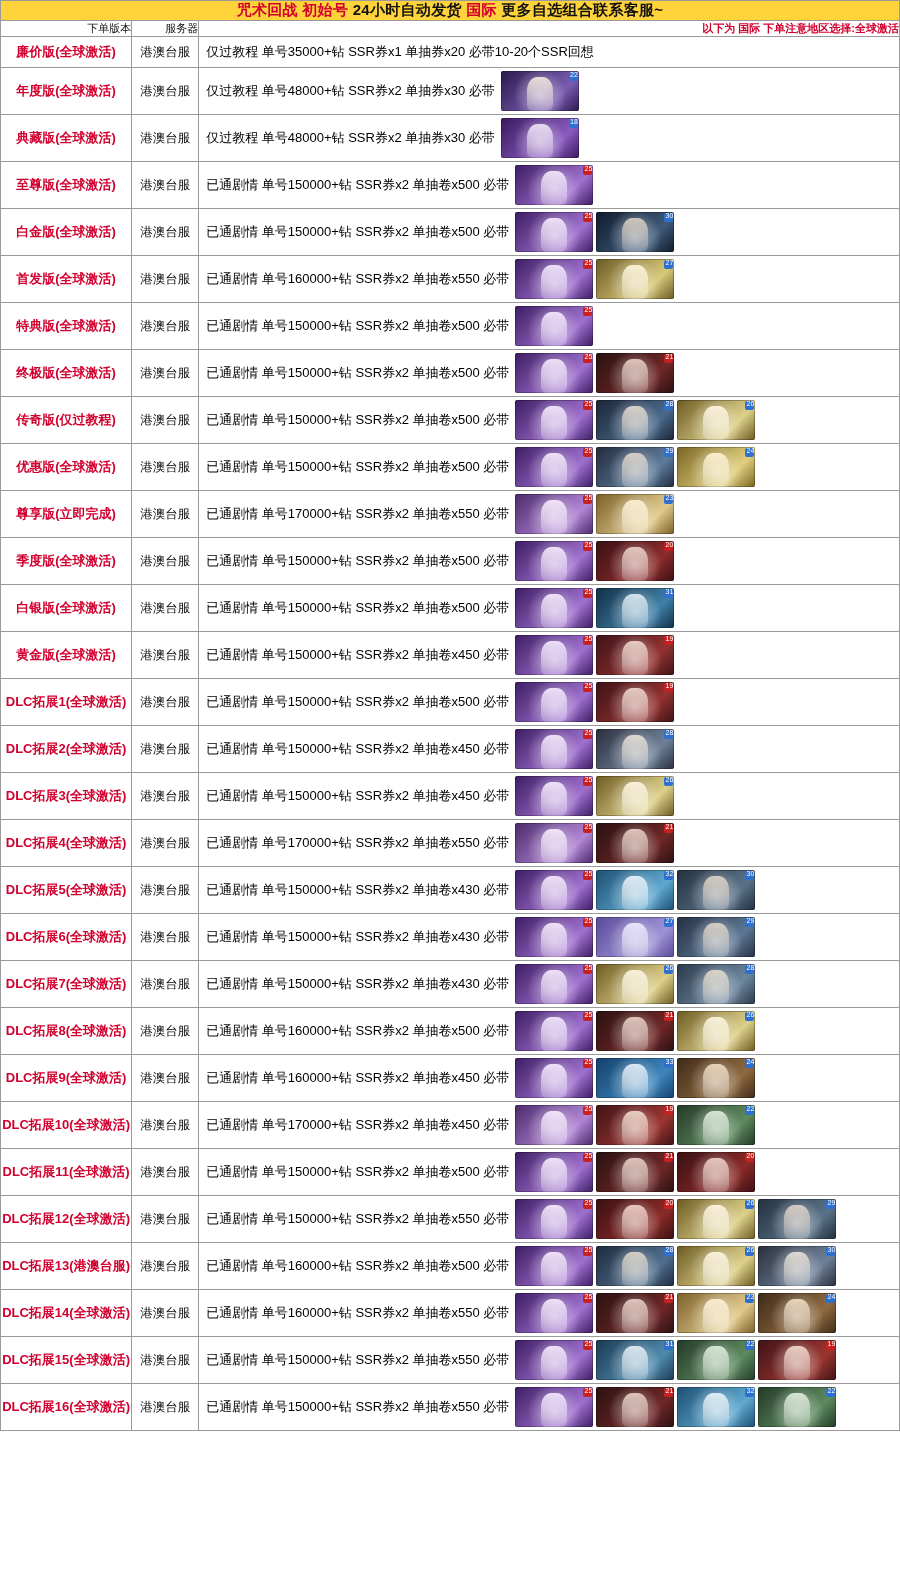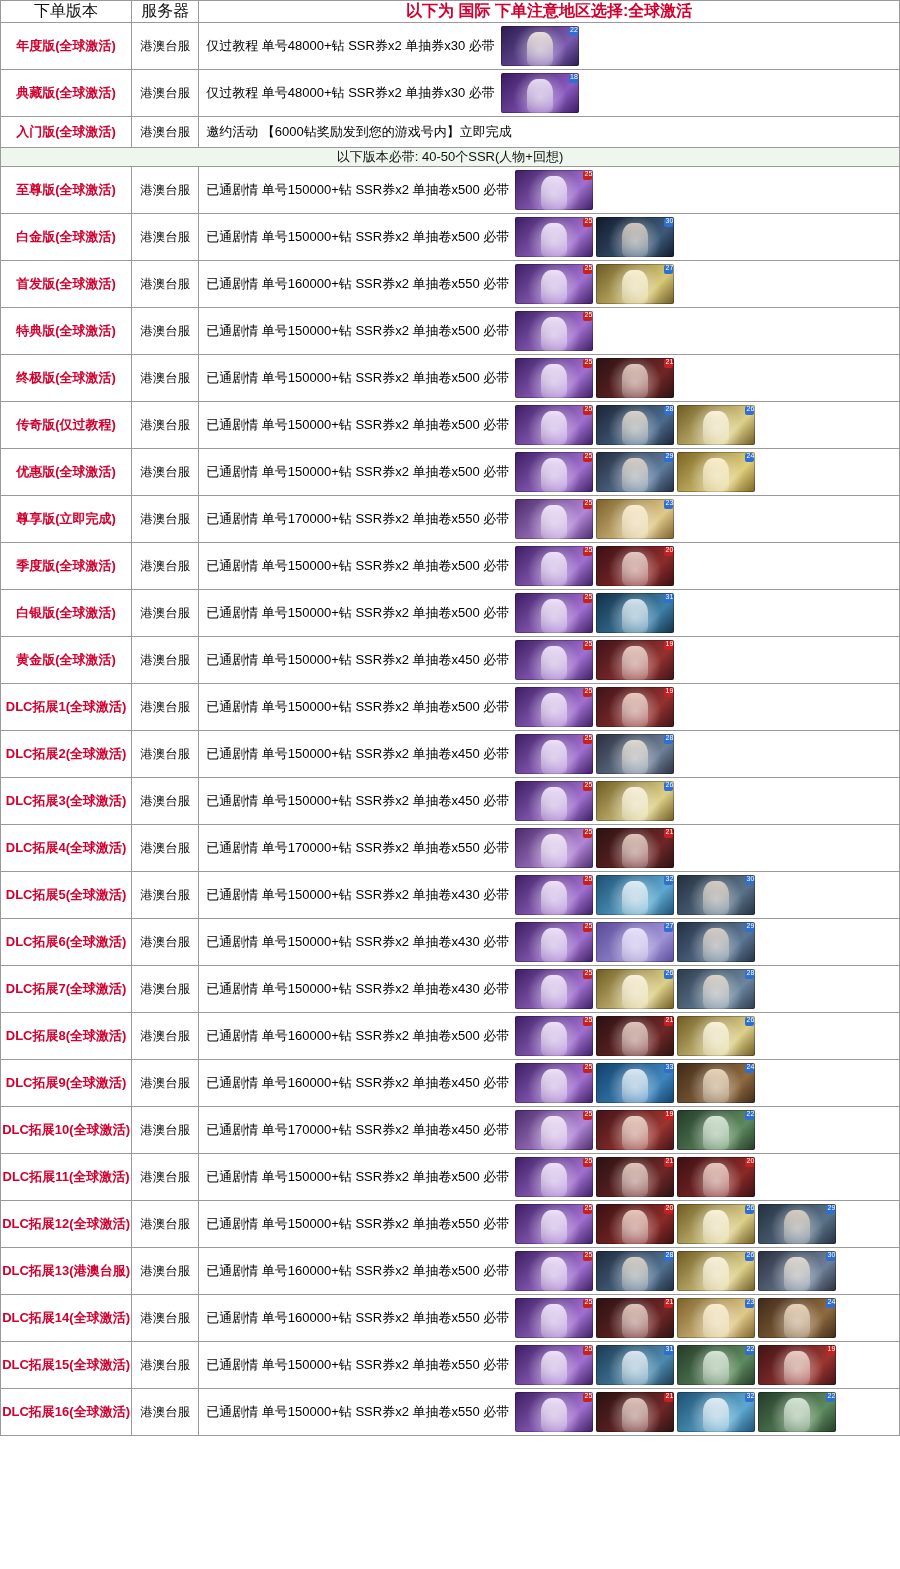--- a/index.html
+++ b/index.html
@@ -6,21 +6,21 @@
   body{font-family:"Liberation Sans","DejaVu Sans",sans-serif;}
   #page{width:900px;min-height:1569px;position:relative;background:#fff;}
   table.grid{border-collapse:collapse;width:900px;table-layout:fixed;}
   table.grid td{border:1px solid #9a9a9a;vertical-align:middle;padding:0;}
   .title-row td{
     background:#ffd33a;text-align:center;font-weight:bold;font-size:15px;
     padding:6px 0 7px 0;letter-spacing:.3px;
   }
   .t-red{color:#d2002e;}
   .t-black{color:#111;}
-  .hdr td{background:#fff;text-align:center;font-size:16px;padding:5px 0;}
+  .hdr td{background:#fff;text-align:right;font-size:11px;padding:5px 0;}
   .hdr .c1{font-weight:normal;color:#111;}
   .hdr .c3{color:#d2002e;font-weight:bold;}
   .col1{width:131px;}
   .col2{width:67px;}
   .col3{width:700px;}
   .ver{
     text-align:center;color:#d2002e;font-weight:bold;font-size:13px;
     padding:8px 2px;line-height:1.25;
   }
   .srv{text-align:center;color:#111;font-size:12.5px;padding:8px 1px;}
@@ -56,27 +56,41 @@
 <body>
 <div id="page">
 
 <table class="grid">
   <colgroup>
     <col class="col1">
         <col class="col2">
         <col class="col3">
   </colgroup>
   <tbody>
+    <tr class="title-row">
+      <td colspan="3">
+        <span class="t-red">咒术回战 初始号 </span><span class="t-black">24小时自动发货 </span><span class="t-red">国际 </span><span class="t-black">更多自选组合联系客服~</span>
+      </td>
+    </tr>
     <tr class="hdr">
       <td class="c1">下单版本</td>
       <td class="c1">服务器</td>
       <td class="c3">
         <span>以下为 国际 下单注意地区选择:</span><span>全球激活</span>
       </td>
     </tr>
+  <tr>
+          <td class="ver">廉价版(全球激活)</td>
+          <td class="srv">港澳台服</td>
+          <td class="cell3">
+            <div class="desc-wrap">
+              <div class="desc-text"><span class="pre">仅过教程 </span><span class="price">单号35000+钻</span><span class="mid"> SSR券x1 单抽券x20 </span><span class="tail">必带10-20个SSR回想</span></div>
+            </div>
+          </td>
+        </tr>
         <tr>
           <td class="ver">年度版(全球激活)</td>
           <td class="srv">港澳台服</td>
           <td class="cell3">
             <div class="desc-wrap">
               <div class="desc-text"><span class="pre">仅过教程 </span><span class="price">单号48000+钻</span><span class="mid"> SSR券x2 单抽券x30 </span><span class="must">必带</span></div>
               <div class="desc-imgs">
                 <div class="card" style="background: linear-gradient(135deg, rgb(42, 27, 78) 0%, rgb(123, 91, 176) 70%, rgb(42, 27, 78) 100%);">
                   <div class="glow"></div>
                   <div class="figure" style="background: linear-gradient(rgb(242, 233, 223) 0%, rgba(255, 255, 255, 0.15) 100%);"></div>
@@ -96,32 +110,20 @@
               <div class="desc-imgs">
                 <div class="card" style="background: linear-gradient(135deg, rgb(58, 26, 94) 0%, rgb(138, 90, 192) 70%, rgb(58, 26, 94) 100%);">
                   <div class="glow"></div>
                   <div class="figure" style="background: linear-gradient(rgb(239, 230, 247) 0%, rgba(255, 255, 255, 0.15) 100%);"></div>
                   <div class="badge"></div>
                   <div class="num">18</div>
                 </div>
               </div>
             </div>
           </td>
-        </tr>
-        <tr>
-          <td class="ver">入门版(全球激活)</td>
-          <td class="srv">港澳台服</td>
-          <td class="cell3">
-            <div class="desc-wrap">
-              <div class="desc-text"><span class="pre">邀约活动 </span><span class="hl">【6000钻奖励发到您的游戏号内】</span><span class="hl2">立即完成</span></div>
-            </div>
-          </td>
-        </tr>
-        <tr class="note-row">
-          <td colspan="3">以下版本必带: 40-50个SSR(人物+回想)</td>
         </tr>
         <tr>
           <td class="ver">至尊版(全球激活)</td>
           <td class="srv">港澳台服</td>
           <td class="cell3">
             <div class="desc-wrap">
               <div class="desc-text"><span class="pre">已通剧情 </span><span class="price">单号150000+钻</span><span class="mid"> SSR券x2 单抽卷x500 </span><span class="must">必带</span></div>
               <div class="desc-imgs">
                 <div class="card" style="background: linear-gradient(135deg, rgb(60, 29, 99) 0%, rgb(160, 112, 207) 70%, rgb(60, 29, 99) 100%);">
                   <div class="glow"></div>

